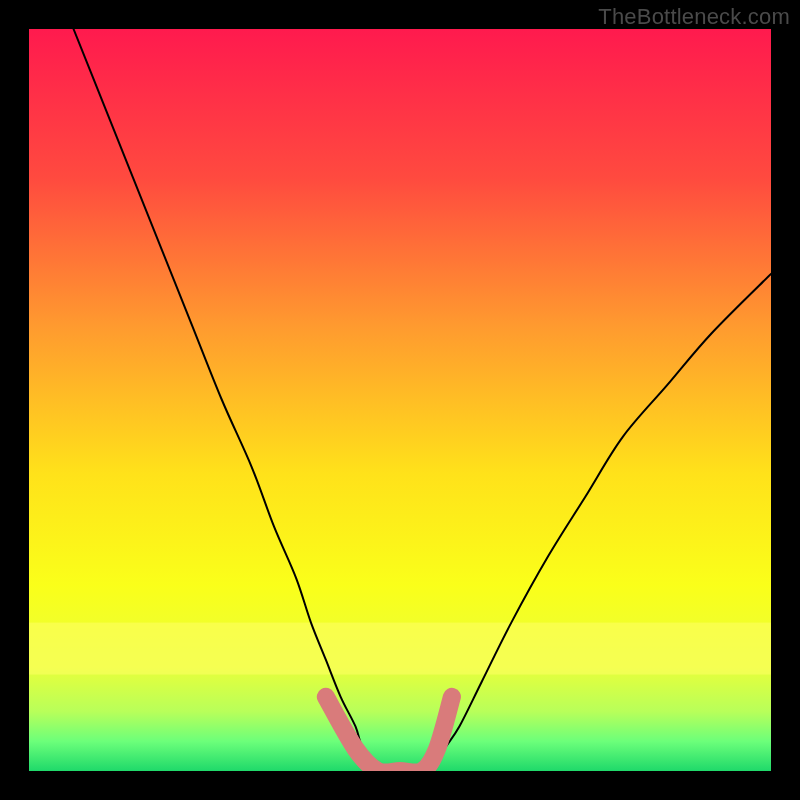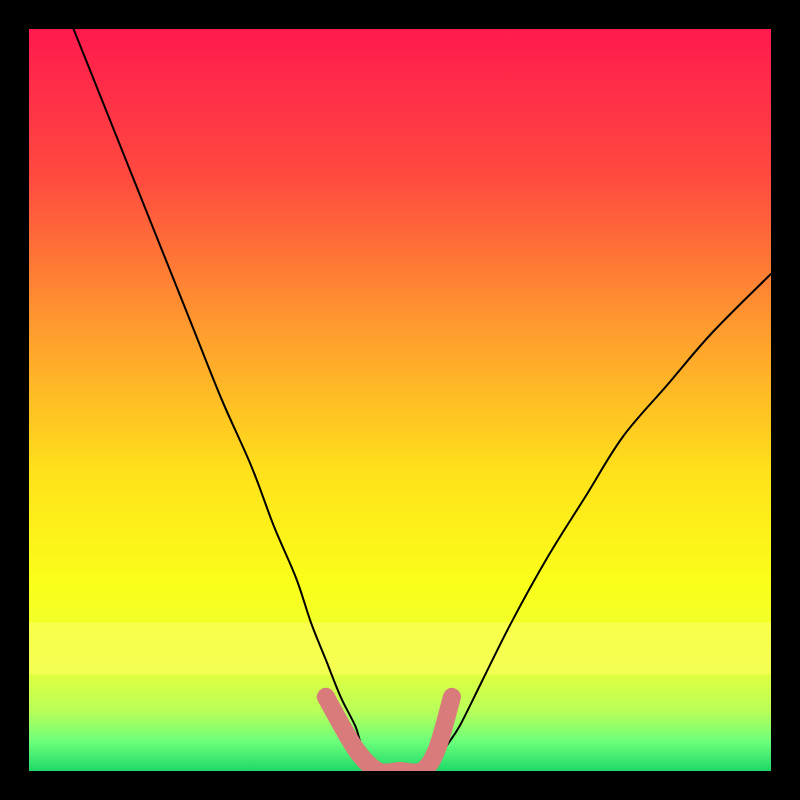--- a/index.html
+++ b/index.html
@@ -37,20 +37,21 @@
     height: 742px;
   }
   .plot svg {
     display: block;
   }
 </style>
 </head>
 <body>
 
 <div class="frame">
+  <div class="watermark">TheBottleneck.com</div>
   <div class="plot">
     <svg id="plot-svg" width="742" height="742" viewBox="0 0 742 742">
         <defs>
           <linearGradient id="bg-grad" x1="0" y1="0" x2="0" y2="1">
             <stop offset="0%" stop-color="#ff1a4e"></stop>
             <stop offset="20%" stop-color="#ff4a3f"></stop>
             <stop offset="40%" stop-color="#ff9a2f"></stop>
             <stop offset="60%" stop-color="#ffe21a"></stop>
             <stop offset="75%" stop-color="#faff1a"></stop>
             <stop offset="86%" stop-color="#e8ff3a"></stop>

